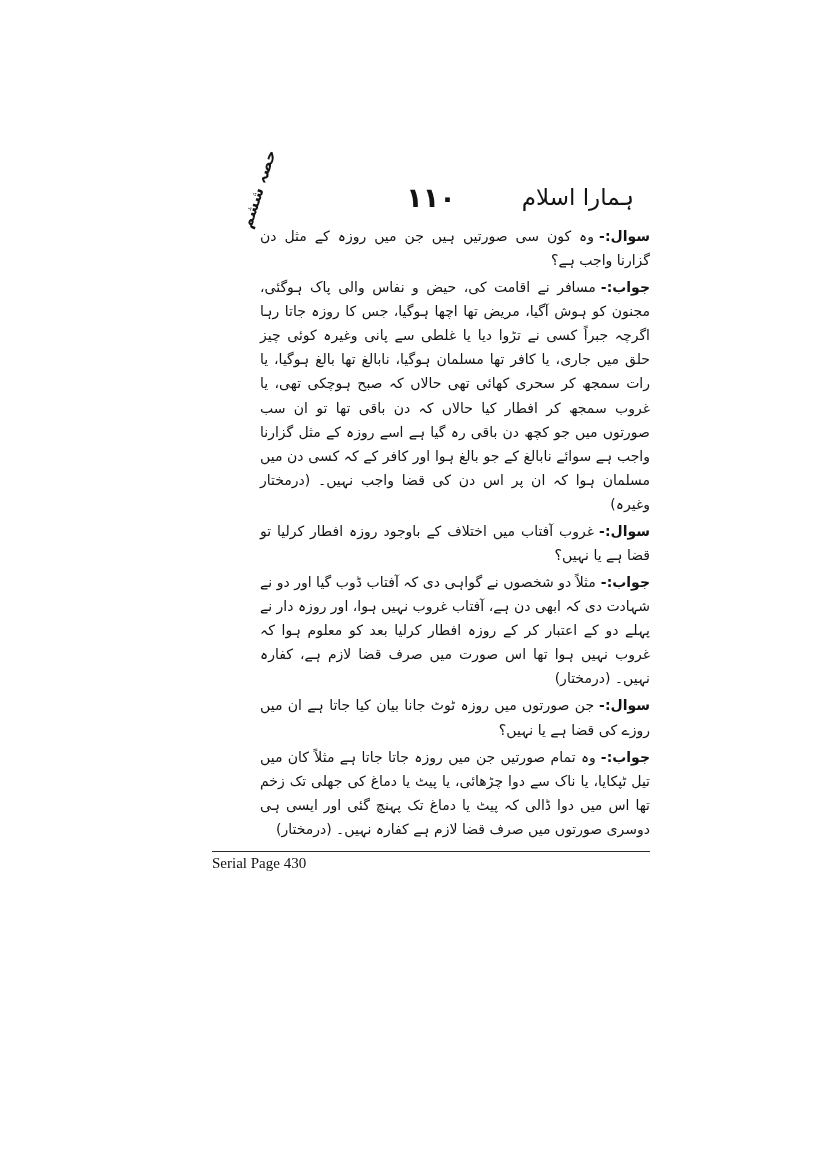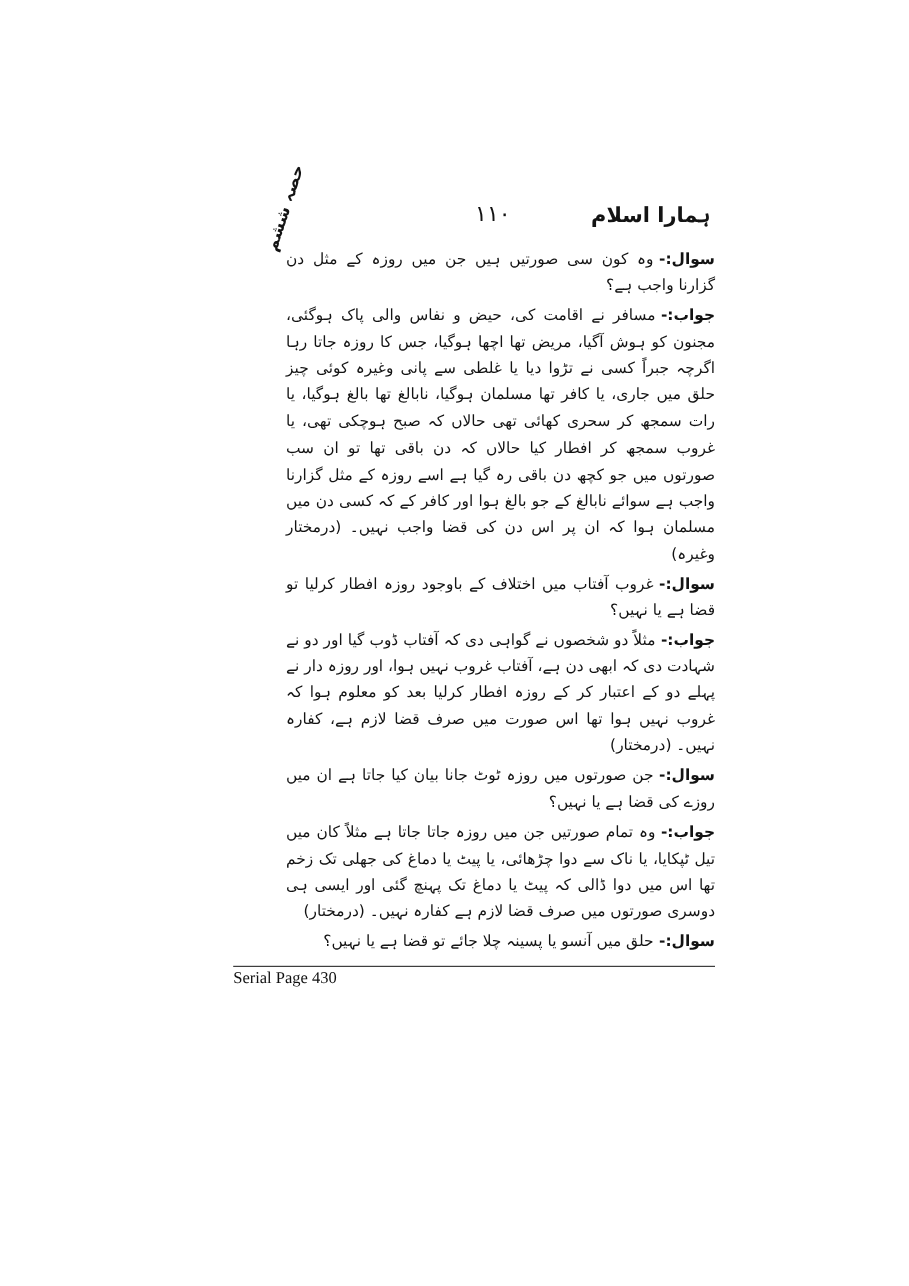--- a/index.html
+++ b/index.html
@@ -22,34 +22,33 @@
     width: 438px;
   }
   .page-header {
     position: relative;
     height: 48px;
     direction: rtl;
     margin-bottom: 6px;
   }
   .book-title {
     position: absolute;
-    right: 4px;
+    right: 16px;
     top: 14px;
-    font-size: 19px;
-    font-weight: bold;
+    font-size: 23px;
+    font-weight: normal;
   }
   .page-number {
     position: absolute;
     left: 50%;
     transform: translateX(-50%);
     top: 12px;
-    font-size: 20px;
-    font-weight: normal;
+    font-size: 27px;
+    font-weight: bold;
     letter-spacing: 1px;
-    margin-left: 17px;
   }
   .part-label {
     position: absolute;
     left: 6px;
     top: 10px;
     font-size: 15px;
     font-weight: bold;
     transform: rotate(-72deg);
     transform-origin: center center;
     white-space: nowrap;
@@ -109,21 +108,20 @@
 
     <div class="qa-block">
     </div>
 
     <div class="qa-block">
       <p><strong class="qlabel">سوال:-</strong><span>جن صورتوں میں روزہ ٹوٹ جانا بیان کیا جاتا ہے ان میں روزے کی قضا ہے یا نہیں؟</span></p>
       <p><strong class="qlabel">جواب:-</strong><span>وہ تمام صورتیں جن میں روزہ جاتا جاتا ہے مثلاً کان میں تیل ٹپکایا، یا ناک سے دوا چڑھائی، یا پیٹ یا دماغ کی جھلی تک زخم تھا اس میں دوا ڈالی کہ پیٹ یا دماغ تک پہنچ گئی اور ایسی ہی دوسری صورتوں میں صرف قضا لازم ہے کفارہ نہیں۔ (درمختار)</span></p>
     </div>
 
     <div class="qa-block">
-      <p><strong class="qlabel">سوال:-</strong><span>حلق میں آنسو یا پسینہ چلا جائے تو قضا ہے یا نہیں؟</span></p>
     </div>
 
   </div>
 
   <div class="page-footer">
     <hr class="footer-rule">
     <div class="serial-page">Serial Page  430</div>
   </div>
 
 </div>

